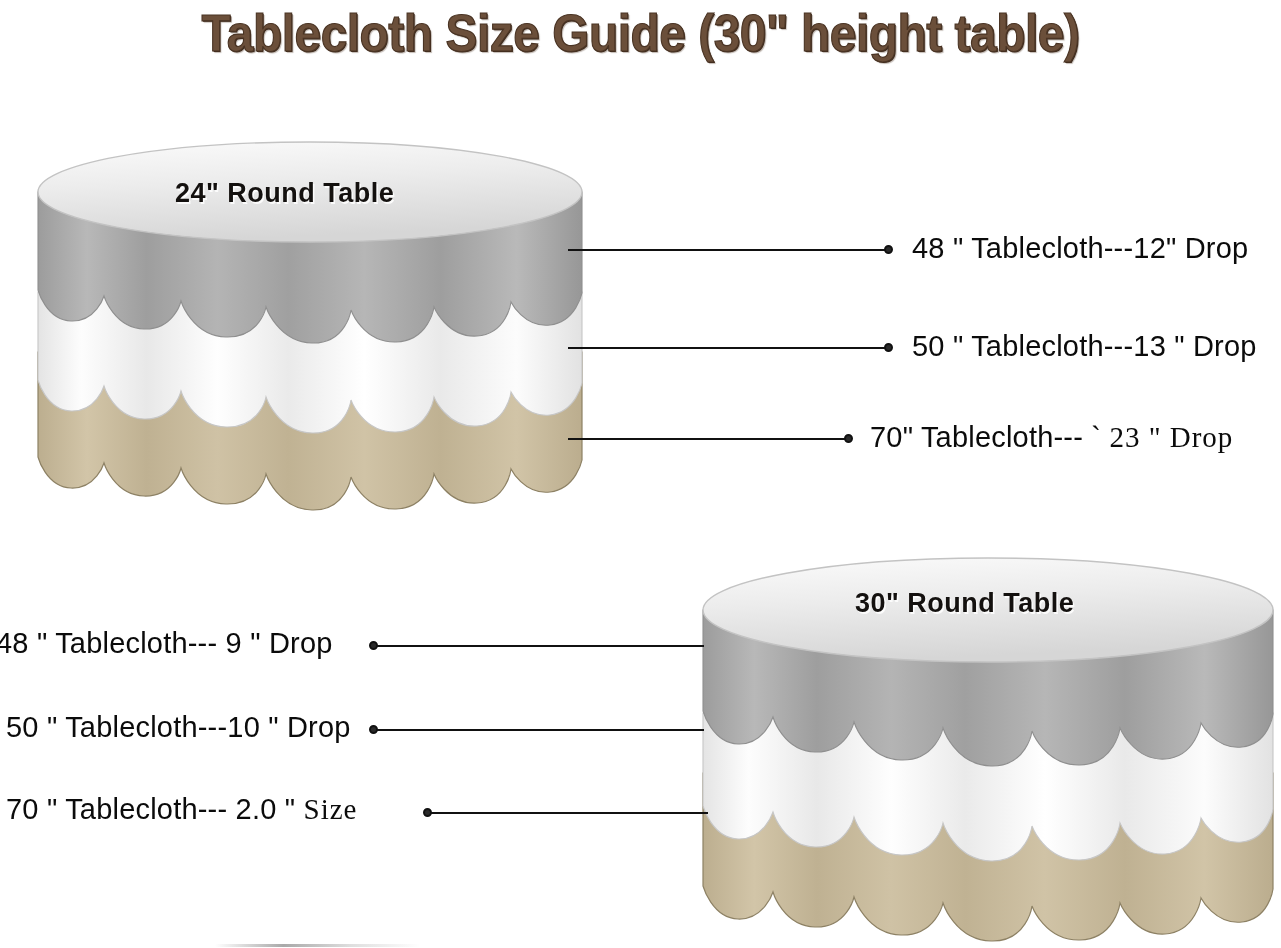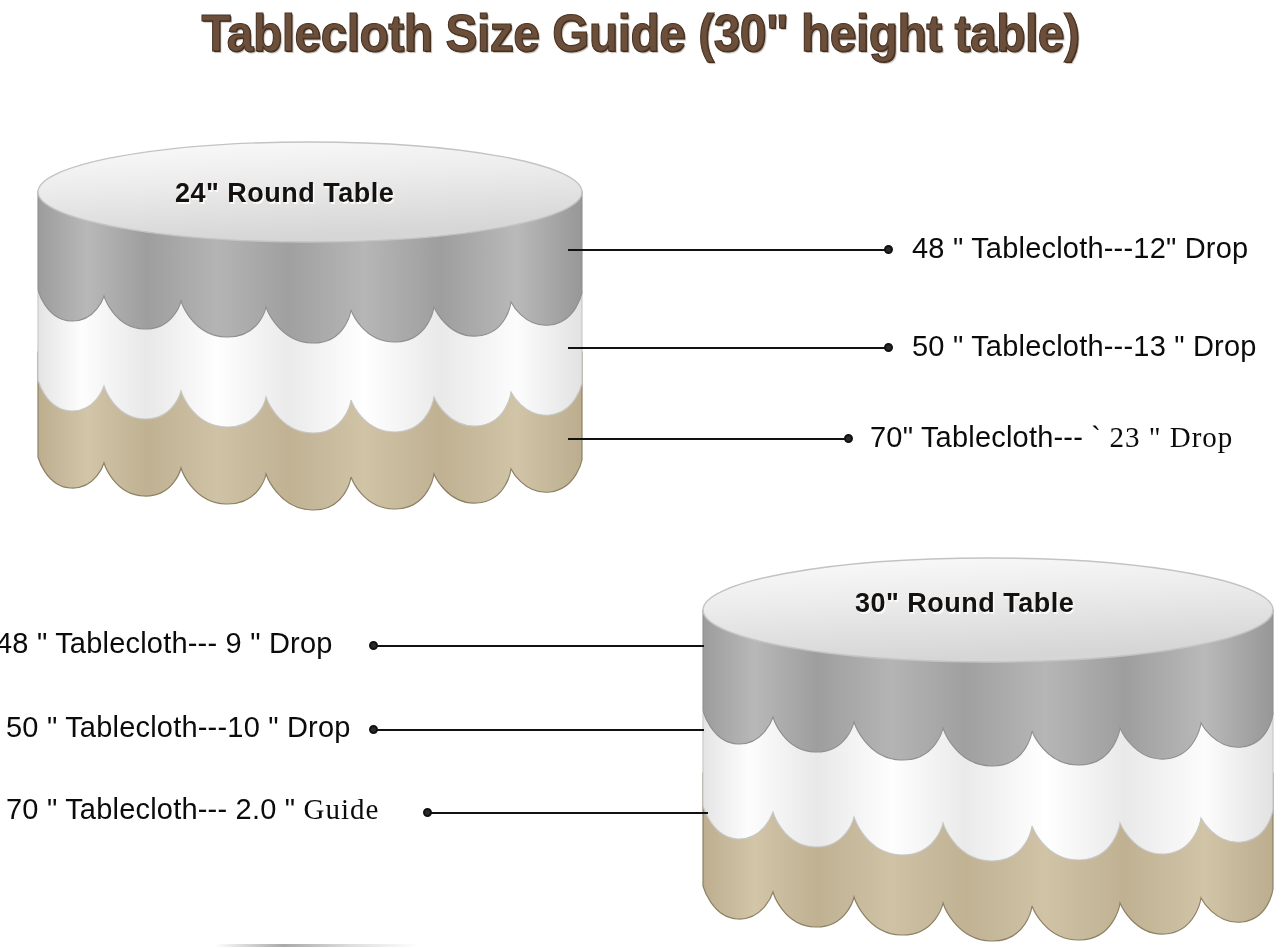--- a/index.html
+++ b/index.html
@@ -302,18 +302,18 @@
     <span class="dot"></span>
   </div>
 
   <div class="callout left" style="left:-4px;top:627px;">
     <span>48 " Tablecloth--- 9 " Drop</span>
   </div>
   <div class="callout left" style="left:6px;top:711px;">
     <span>50 " Tablecloth---10 " Drop</span>
   </div>
   <div class="callout left" style="left:6px;top:793px;">
-    <span>70 " Tablecloth--- 2.0 "</span><span>&nbsp;</span><span class="serifpart">Guide</span>
+    <span>70 " Tablecloth--- 2.0 "</span><span>&nbsp;</span><span class="serifpart">Size</span>
   </div>
 
   <div class="artifact"></div>
 
 </div>
 
 </body></html>

